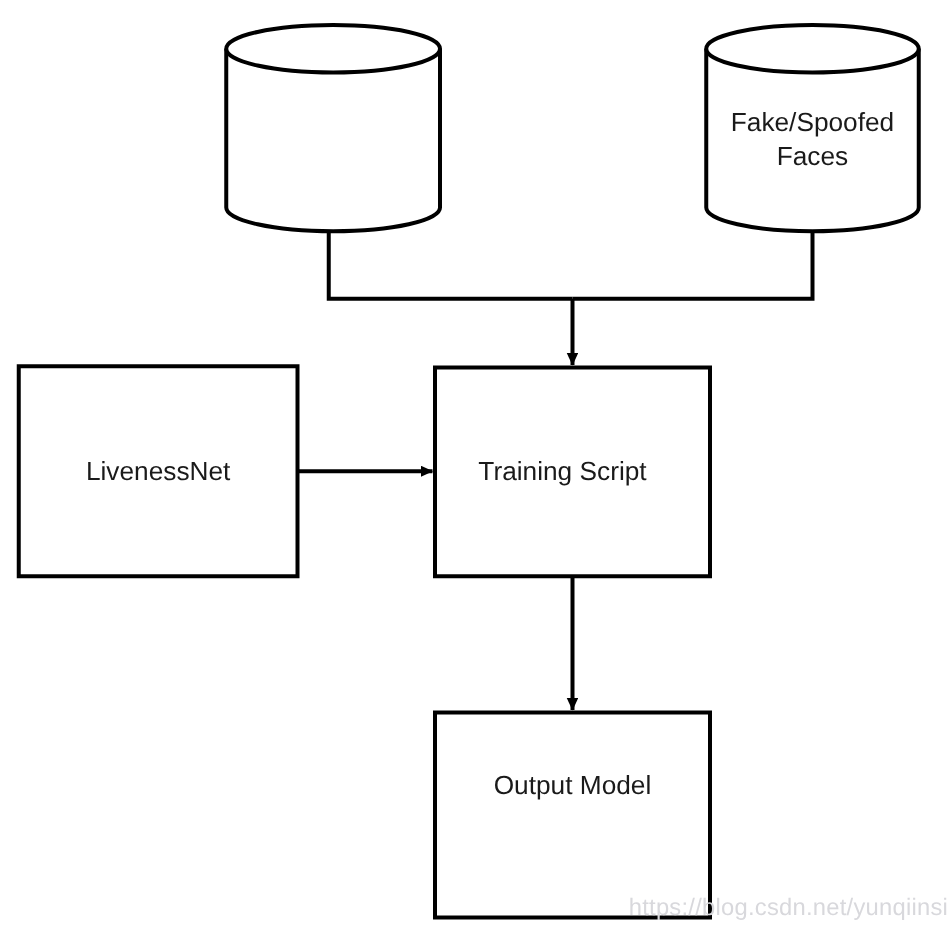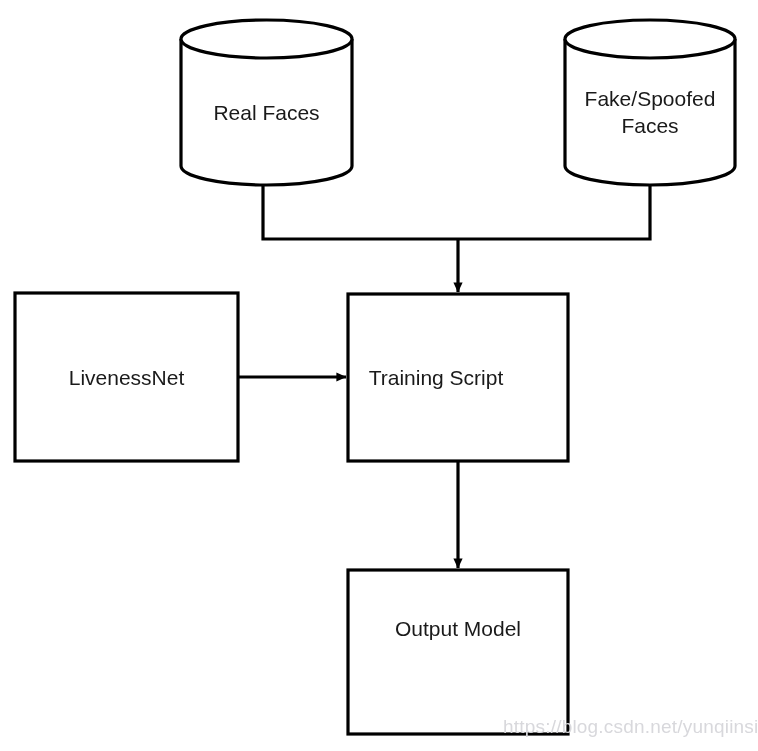--- a/index.html
+++ b/index.html
@@ -78,26 +78,25 @@
 
     <path d="M650,185 L650,239 L458,239" fill="none" stroke="#000000" stroke-width="3.2"></path>
 
     <line x1="458" y1="239" x2="458" y2="292" stroke="#000000" stroke-width="3.2" marker-end="url(#arrowhead)"></line>
 
     <line x1="238" y1="377" x2="346" y2="377" stroke="#000000" stroke-width="3.2" marker-end="url(#arrowhead)"></line>
 
     <line x1="458" y1="461" x2="458" y2="568" stroke="#000000" stroke-width="3.2" marker-end="url(#arrowhead)"></line>
   </svg>
 
-  <div class="node-label" style="left:181px; top:39px; width:171px; height:146px;">Real Faces</div>
 
   <div class="node-label" style="left:561px; top:39px; width:178px; height:146px;">Fake/Spoofed
 Faces</div>
 
   <div class="node-label" style="left:15px; top:293px; width:223px; height:168px;">LivenessNet</div>
 
-  <div class="node-label" style="left:334px; top:294px; width:204px; height:167px;">Training Script</div>
+  <div class="node-label" style="left:348px; top:294px; width:204px; height:167px;">Training Script</div>
 
   <div class="node-label" style="left:348px; top:570px; width:220px; height:117px;">Output Model</div>
 
   <div class="watermark">https://blog.csdn.net/yunqiinsight</div>
 
 </div>
 
 </body></html>

